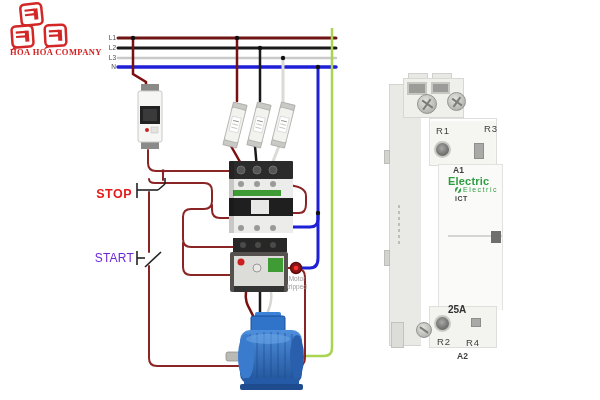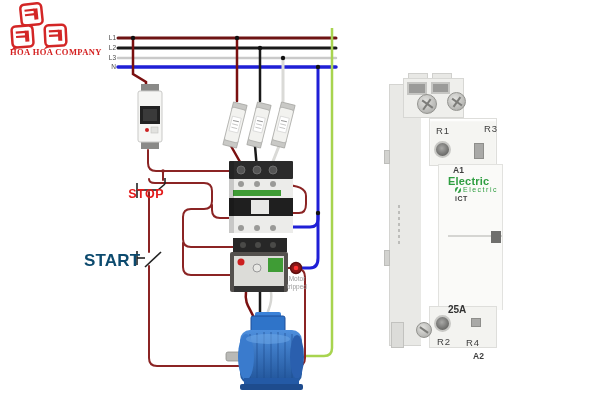--- a/index.html
+++ b/index.html
@@ -5,23 +5,23 @@
   html,body{margin:0;padding:0;background:#fff;}
   .screen{position:relative;width:600px;height:400px;background:#ffffff;overflow:hidden;
           font-family:"Liberation Sans",sans-serif;}
   .abs{position:absolute;}
   
   .logo-text{left:7px;top:47px;width:98px;font-family:"Liberation Serif",serif;
              font-weight:bold;font-size:8.5px;color:#d42020;letter-spacing:.4px;text-align:center;}
   
   .bus-label{width:16px;text-align:right;font-size:6.5px;color:#4a4a4a;}
   .stop-label{left:92px;top:187px;width:40px;text-align:right;font-size:12.5px;
-              font-weight:bold;color:#e31b1b;letter-spacing:.5px;margin-left:32px;}
-  .start-label{left:84px;top:251px;width:50px;text-align:right;font-size:17px;
-               font-weight:bold;color:#0c4a6e;letter-spacing:.2px;}
+              font-weight:bold;color:#e31b1b;letter-spacing:.5px;}
+  .start-label{left:84px;top:251px;width:50px;text-align:right;font-size:12px;
+               font-weight:normal;color:#6d28d9;letter-spacing:.2px;}
   .trip-label{left:280px;top:275px;width:34px;text-align:center;font-size:6.5px;
               line-height:8px;color:#9b9b9b;}
   
   .p-part{position:absolute;box-sizing:border-box;}
   .module-side{left:389px;top:84px;width:32px;height:262px;background:#e9e9e6;
                border:1px solid #d4d4d1;border-right:none;}
   .side-tab{background:#d2d2cf;border:1px solid #bdbdba;}
   .module-head{left:403px;top:78px;width:61px;height:40px;background:#efefec;border:1px solid #d7d7d4;}
   .term-open{background:#9b9b99;border:2px solid #c6c6c3;}
   .screw{border-radius:50%;background:radial-gradient(circle at 40% 35%,#e3e3e0,#b7b7b4 70%,#8f8f8c);
@@ -305,18 +305,18 @@
       </div>
 
     <div class="lbl lbl-r" style="left:436px;top:125px">R1</div>
     <div class="lbl lbl-r" style="left:484px;top:123px">R3</div>
     <div class="lbl lbl-a" style="left:453px;top:137px">A1</div>
     <div class="lbl brand">Electric</div>
     <div class="brand-mark"></div>
     <div class="lbl brand2">Electric</div>
     <div class="lbl model">iCT</div>
     <div class="lbl rating">25A</div>
-    <div class="lbl lbl-a" style="left:473px;top:323px">A2</div>
+    <div class="lbl lbl-a" style="left:457px;top:323px">A2</div>
     <div class="lbl lbl-r" style="left:437px;top:336px">R2</div>
     <div class="lbl lbl-r" style="left:466px;top:337px">R4</div>
   </div>
 
 </div>
 
 </body></html>

